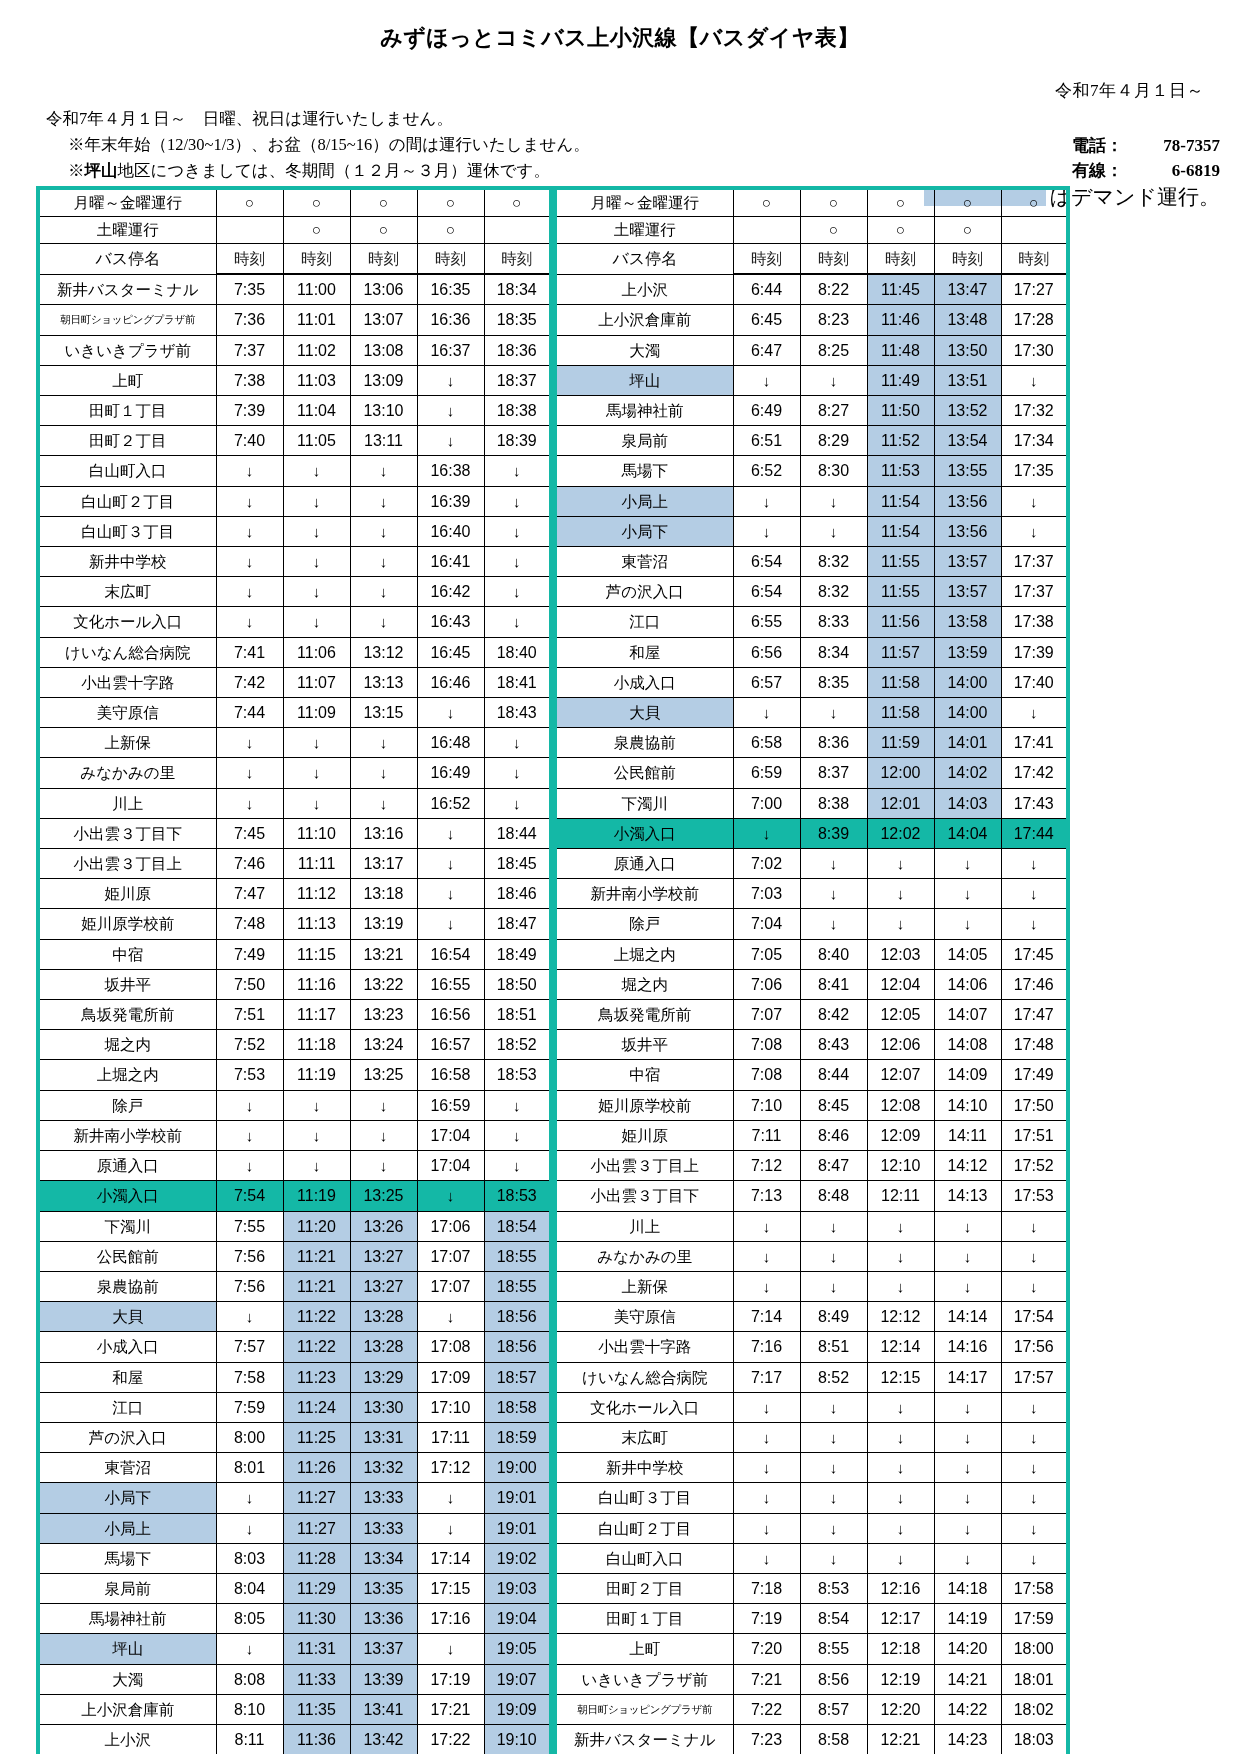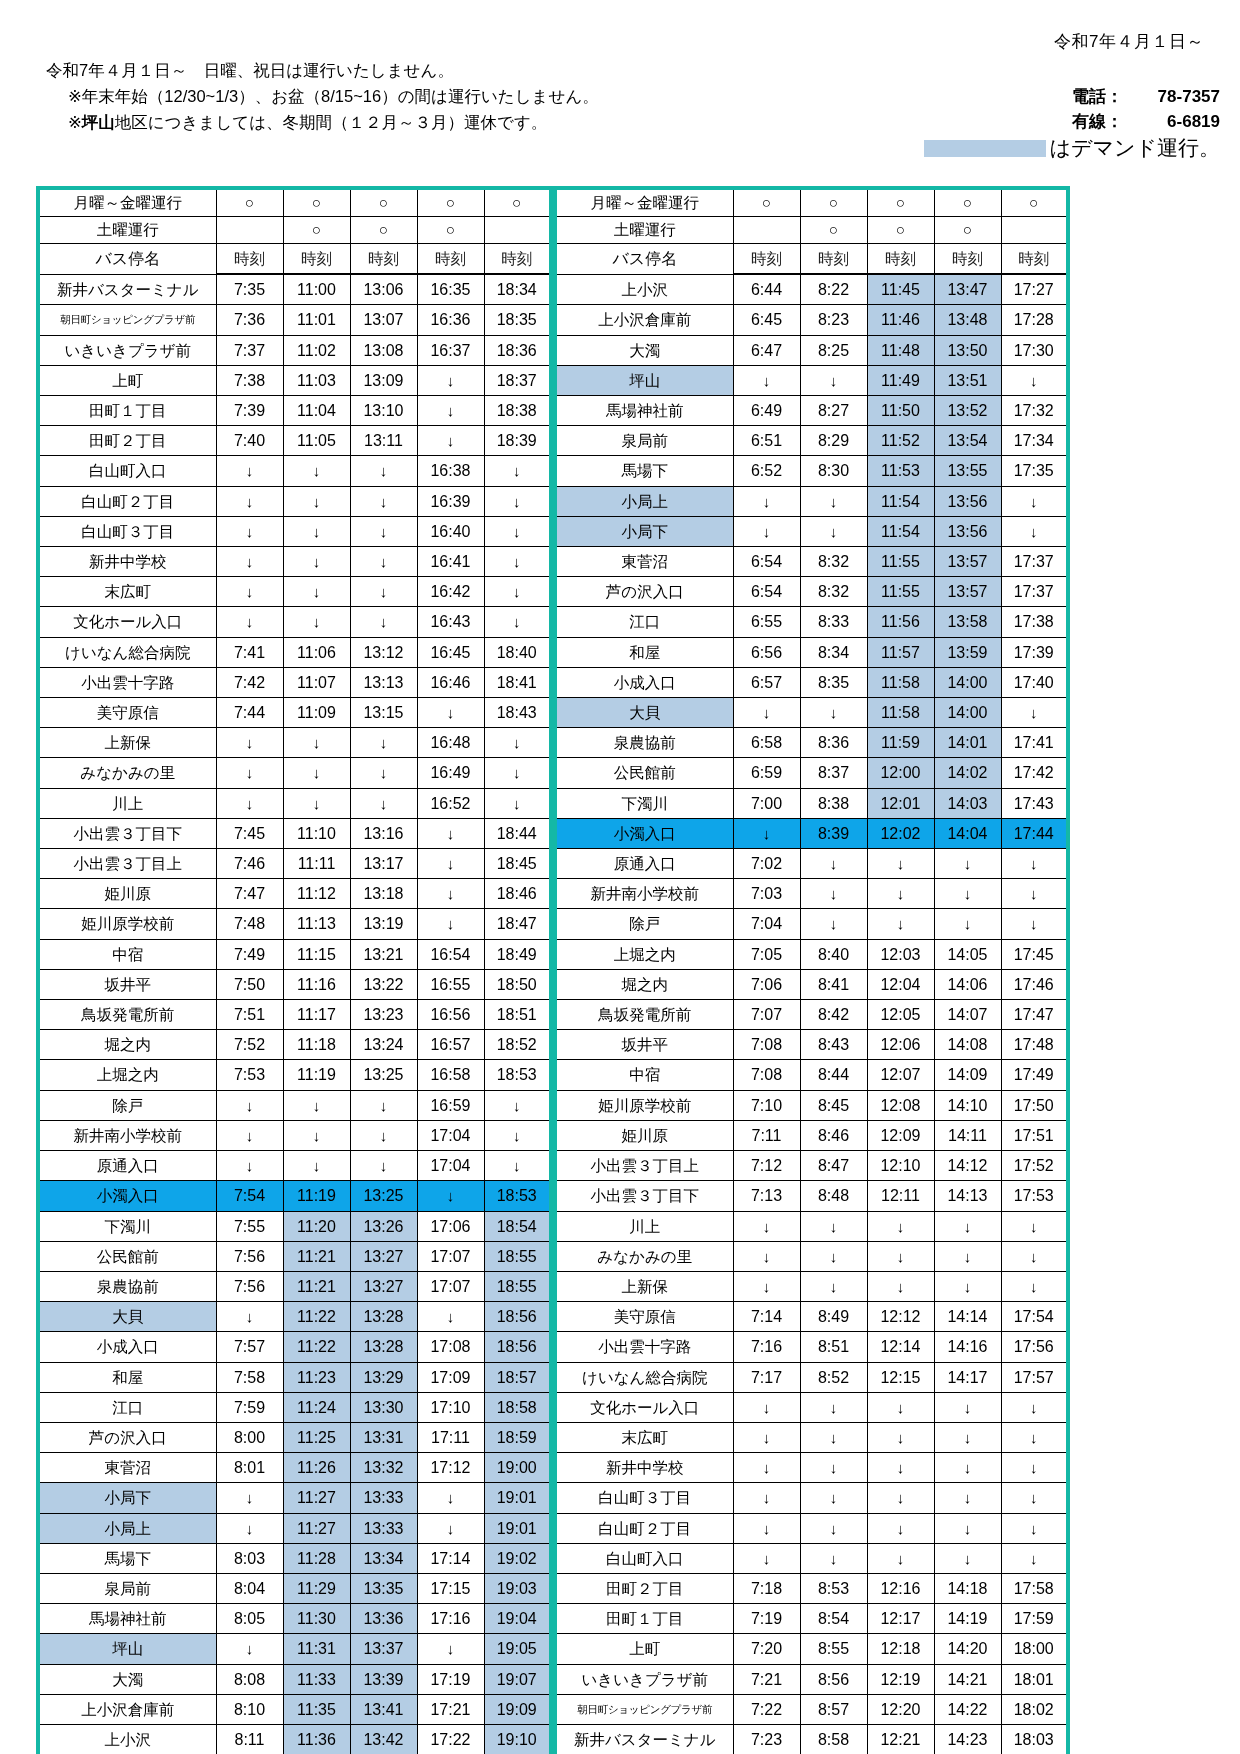--- a/index.html
+++ b/index.html
@@ -31,20 +31,21 @@
     font-weight: bold;
     letter-spacing: 0.5px;
     padding-top: 27px;
     line-height: 1;
   }
 
   
   .top-area {
     position: relative;
     height: 134px;
+    font-family: Liberation Serif, serif;
   }
   .date-right {
     position: absolute;
     right: 36px;
     top: 30px;
     font-size: 17px;
     letter-spacing: 0.5px;
   }
   .notes {
     position: absolute;
@@ -160,27 +161,28 @@
   tr.hdr-cols td { border-bottom: 2px solid #000000; }
   tr.hdr-day.second td { border-bottom: 1px solid #000000; }
 
   td.hdr-time {
     font-size: 15.5px;
     color: #222;
   }
 
   
   .bg-blue { background: #b4cde4; }
-  .bg-yellow { background: #0ea5e9; }
+  .bg-yellow { background: #14b8a6; }
 </style>
 </head>
 <body>
 
 <div class="page">
 
+  <div class="doc-title">みずほっとコミバス上小沢線【バスダイヤ表】</div>
 
   <div class="top-area">
 
     <div class="date-right">令和7年４月１日～</div>
 
     <div class="notes">
       <div class="note-line">令和7年４月１日～　日曜、祝日は運行いたしません。</div>
       <div class="note-line indent">※年末年始（12/30~1/3）、お盆（8/15~16）の間は運行いたしません。</div>
       <div class="note-line indent"><span>※</span><span class="bold-inline">坪山</span><span>地区につきましては、冬期間（１２月～３月）運休です。</span></div>
     </div>

